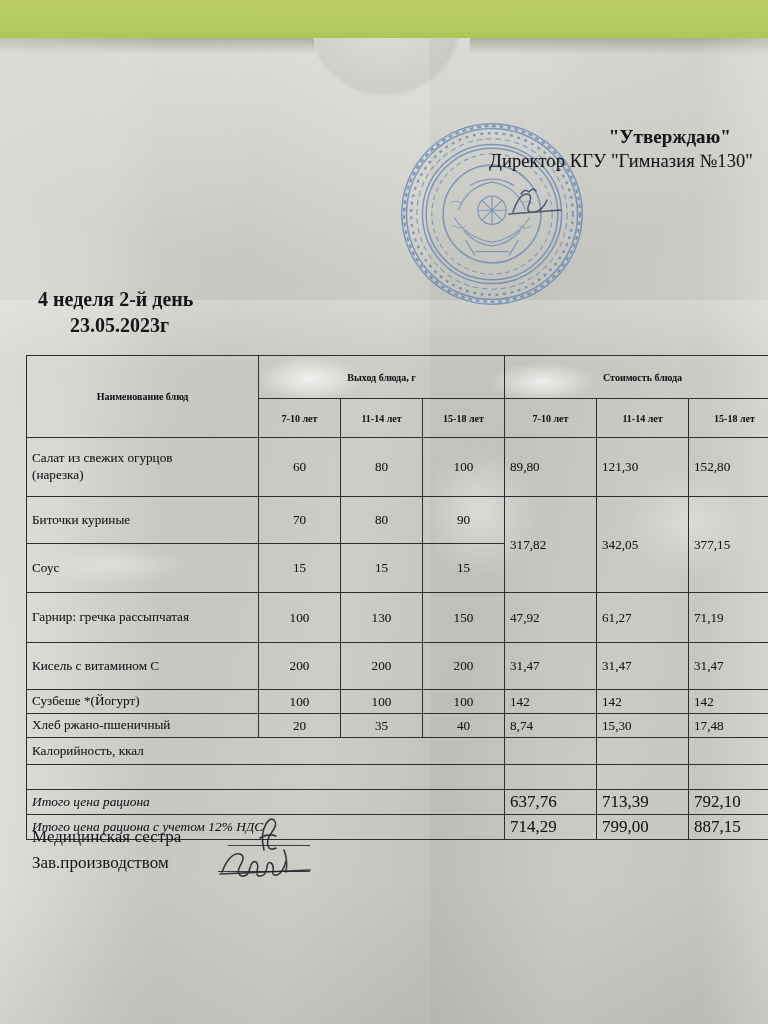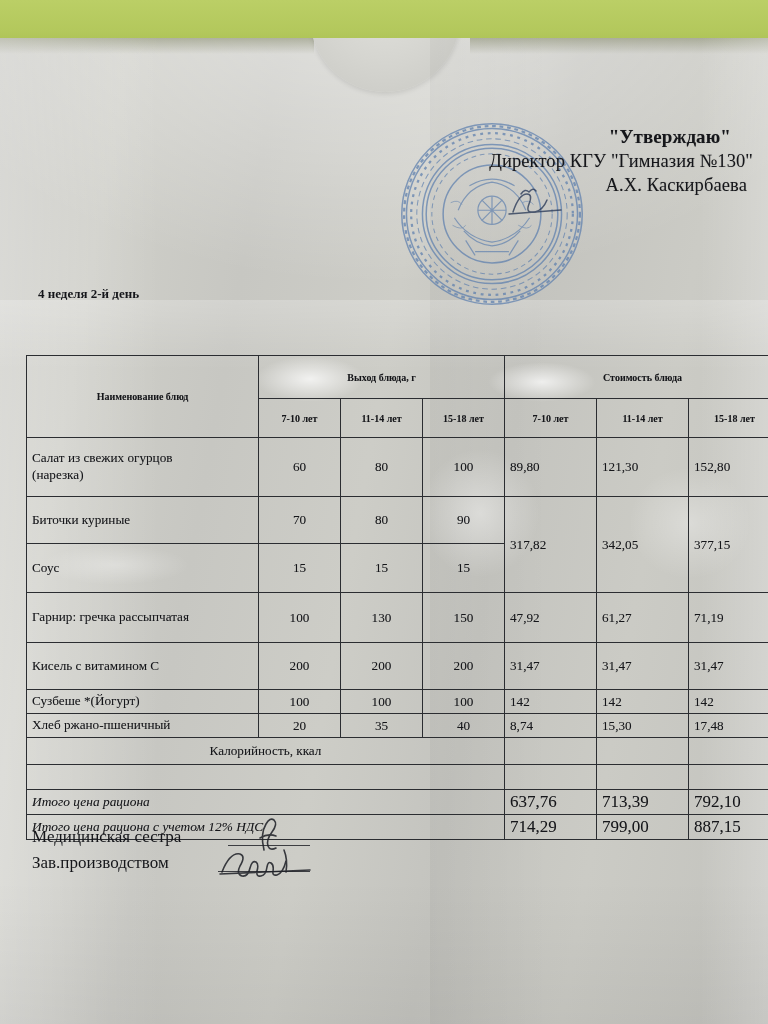--- a/index.html
+++ b/index.html
@@ -147,21 +147,21 @@
     height: 34px;
     opacity: .78;
   }
 
   
   #daterow {
     position: absolute;
     left: 38px;
     top: 286px;
     font-weight: bold;
-    font-size: 13px;
+    font-size: 20px;
     line-height: 1.3;
   }
   #daterow .d2 { padding-left: 32px; }
 
   
   #menu-table-wrap {
     position: absolute;
     left: 26px;
     top: 355px;
     width: 724px;
@@ -206,21 +206,21 @@
   tr.r-sous td { height: 44px; }
   tr.r-garnir td { height: 45px; }
   tr.r-kisel td { height: 42px; }
   tr.r-yogurt td { height: 19px; }
   tr.r-bread td { height: 19px; margin-left: 32px; }
   tr.r-kal td { height: 22px; }
   tr.r-blank td { height: 20px; }
   tr.r-total td { height: 19px; }
 
   td.kal-cell {
-    text-align: center;
+    text-align: left;
     padding-left: 7px;
     font-weight: bold;
     font-size: 13.2px;
   }
   td.total-label {
     text-align: left;
     padding-left: 7px;
     font-weight: bold;
     font-style: italic;
     font-size: 13.4px;
@@ -325,33 +325,33 @@
       </g>
       <g stroke="#5d7fae" stroke-width="1" fill="none" opacity=".8">
         <path d="M56 88 q8 -4 12 2 M132 88 q8 -4 12 2"></path>
         <path d="M58 112 q10 6 14 0 M128 112 q10 6 14 0"></path>
       </g>
     </svg>
 
     <div id="approval">
       <div class="a-line1">"Утверждаю"</div>
       <div class="a-line2">Директор КГУ "Гимназия №130"</div>
-      <div class="a-line3">А.Х. Каскирбаева</div>
     </div>
 
     <svg id="dir-sign" viewBox="0 0 70 34">
       <g fill="none" stroke="#2a3a58" stroke-width="1.5" stroke-linecap="round">
         <path d="M8 26 q6 -18 14 -18 q6 0 2 10 q-4 10 6 8 q8 -2 12 -12"></path>
         <path d="M16 8 q4 -6 8 -2 M24 6 q4 -5 7 -1"></path>
         <path d="M4 28 L56 24"></path>
       </g>
     </svg>
 
     <div id="daterow">
       <div class="d1">4 неделя 2-й день</div>
+      <div class="d2">23.05.2023г</div>
     </div>
 
     <div id="menu-table-wrap">
       <table class="menu">
         <colgroup>
           <col class="col-name">
             <col class="col-q">
             <col class="col-q">
             <col class="col-q">
           <col class="col-c">

